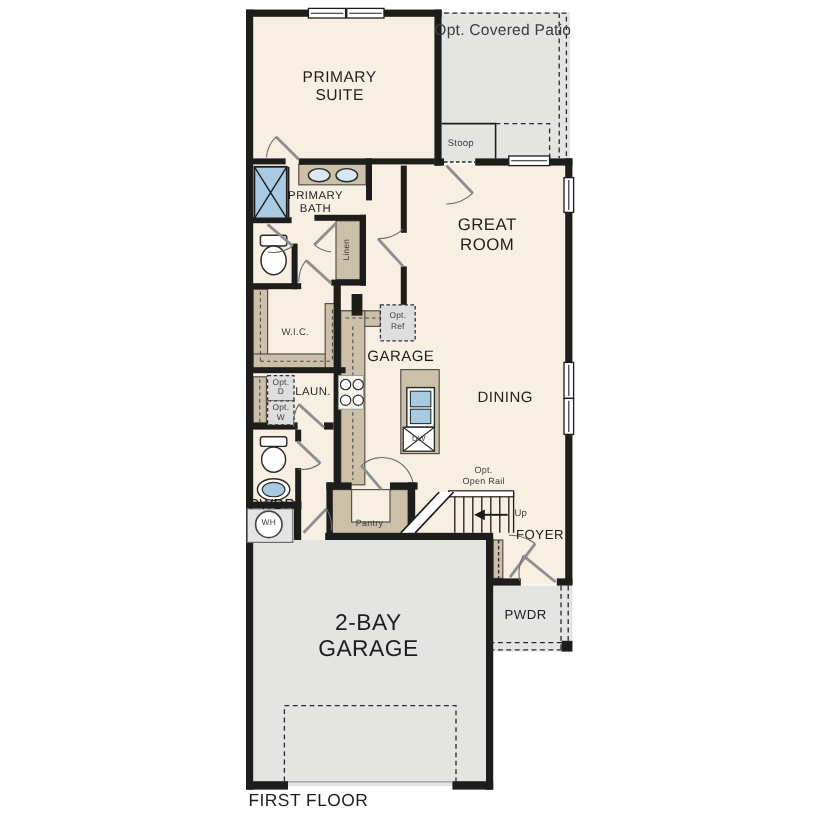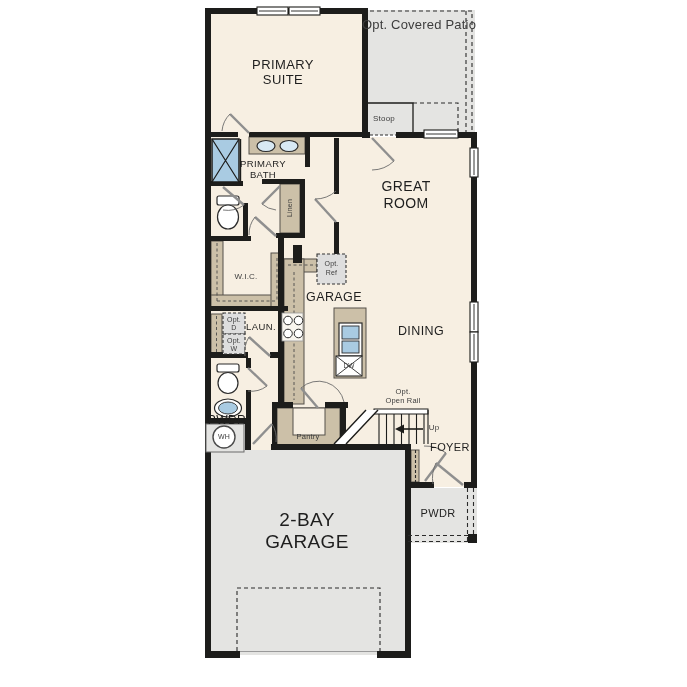--- a/index.html
+++ b/index.html
@@ -258,13 +258,14 @@
   <div class="lbl sm" style="left:224px;top:437px;font-size:7px">WH</div>
   <div class="lbl sm" style="left:308px;top:437px;font-size:7.5px">Pantry</div>
   <div class="lbl sm" style="left:403px;top:397px;font-size:7.5px">Opt.
 Open Rail</div>
   <div class="lbl sm" style="left:434px;top:428px;font-size:8px">Up</div>
   <div class="lbl b" style="left:450px;top:447px;font-size:11px">FOYER</div>
   <div class="lbl b" style="left:438px;top:513px;font-size:11px">PWDR</div>
   <div class="lbl b" style="left:307px;top:531px;font-size:19px">2-BAY
 GARAGE</div>
   <div class="lbl sm" style="left:349px;top:366px;font-size:6.5px">DW</div>
+  <div class="lbl b titlelbl" style="left:207px;top:668px;font-size:14.5px;width:140px">FIRST FLOOR</div>
 </div>
 
 </body></html>

